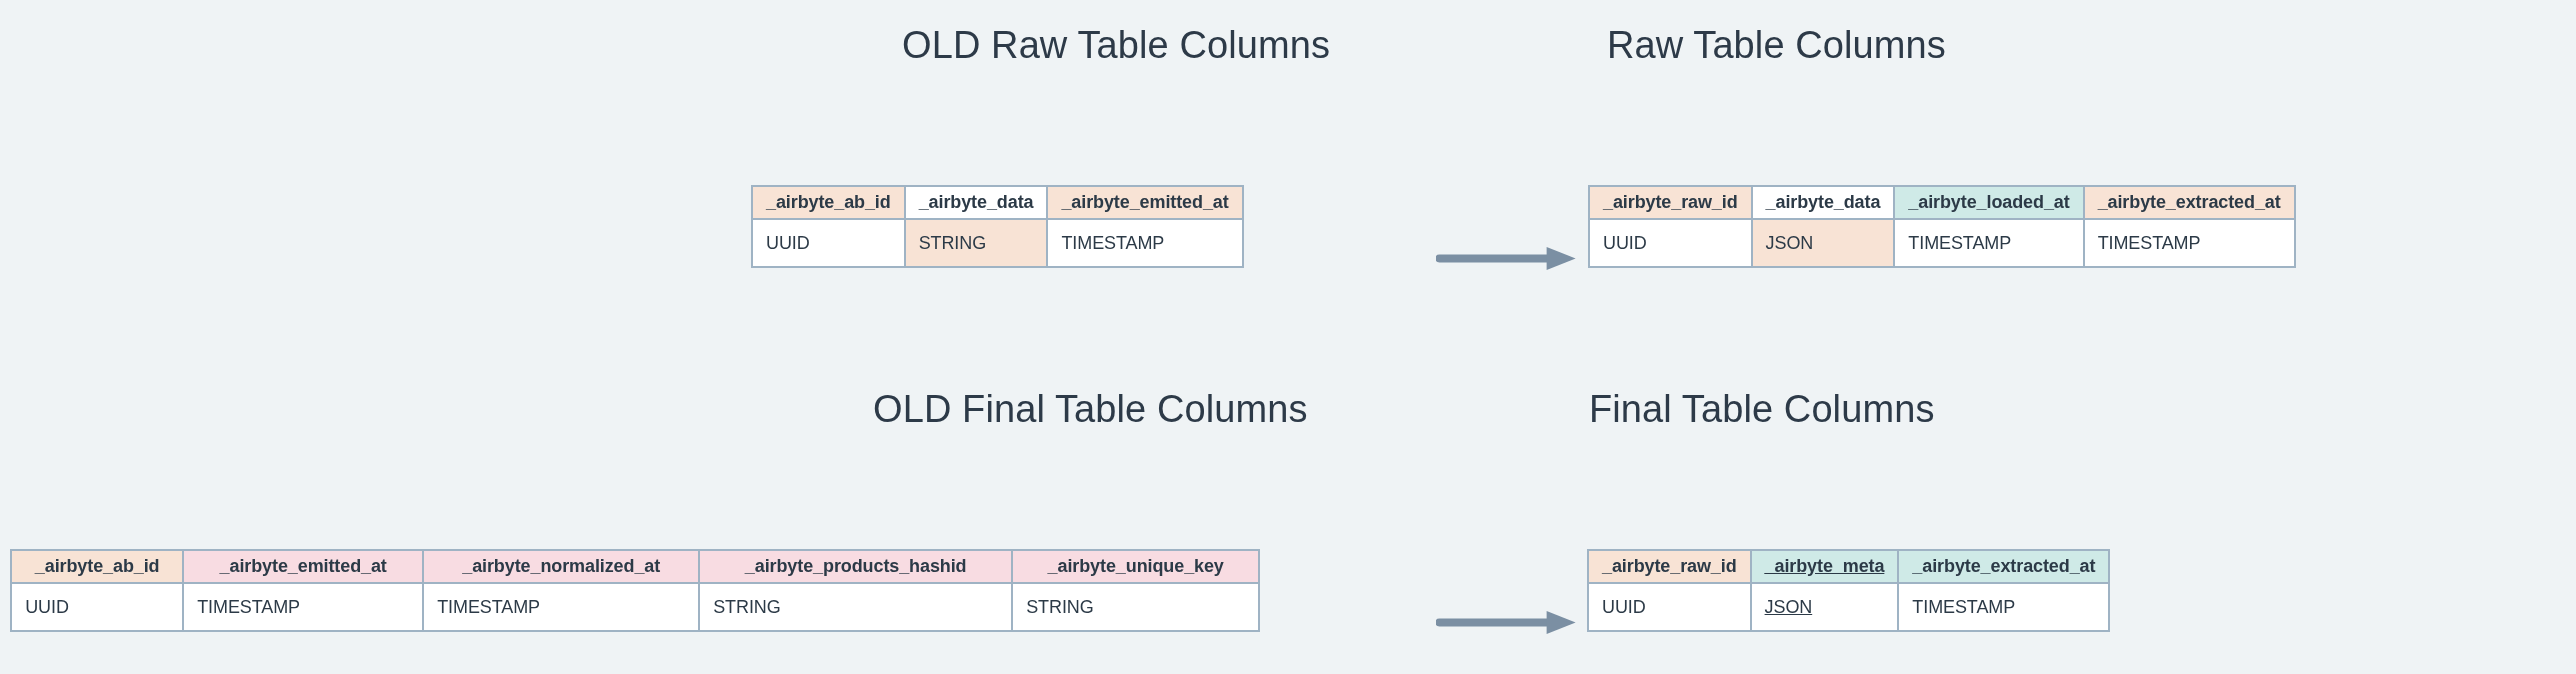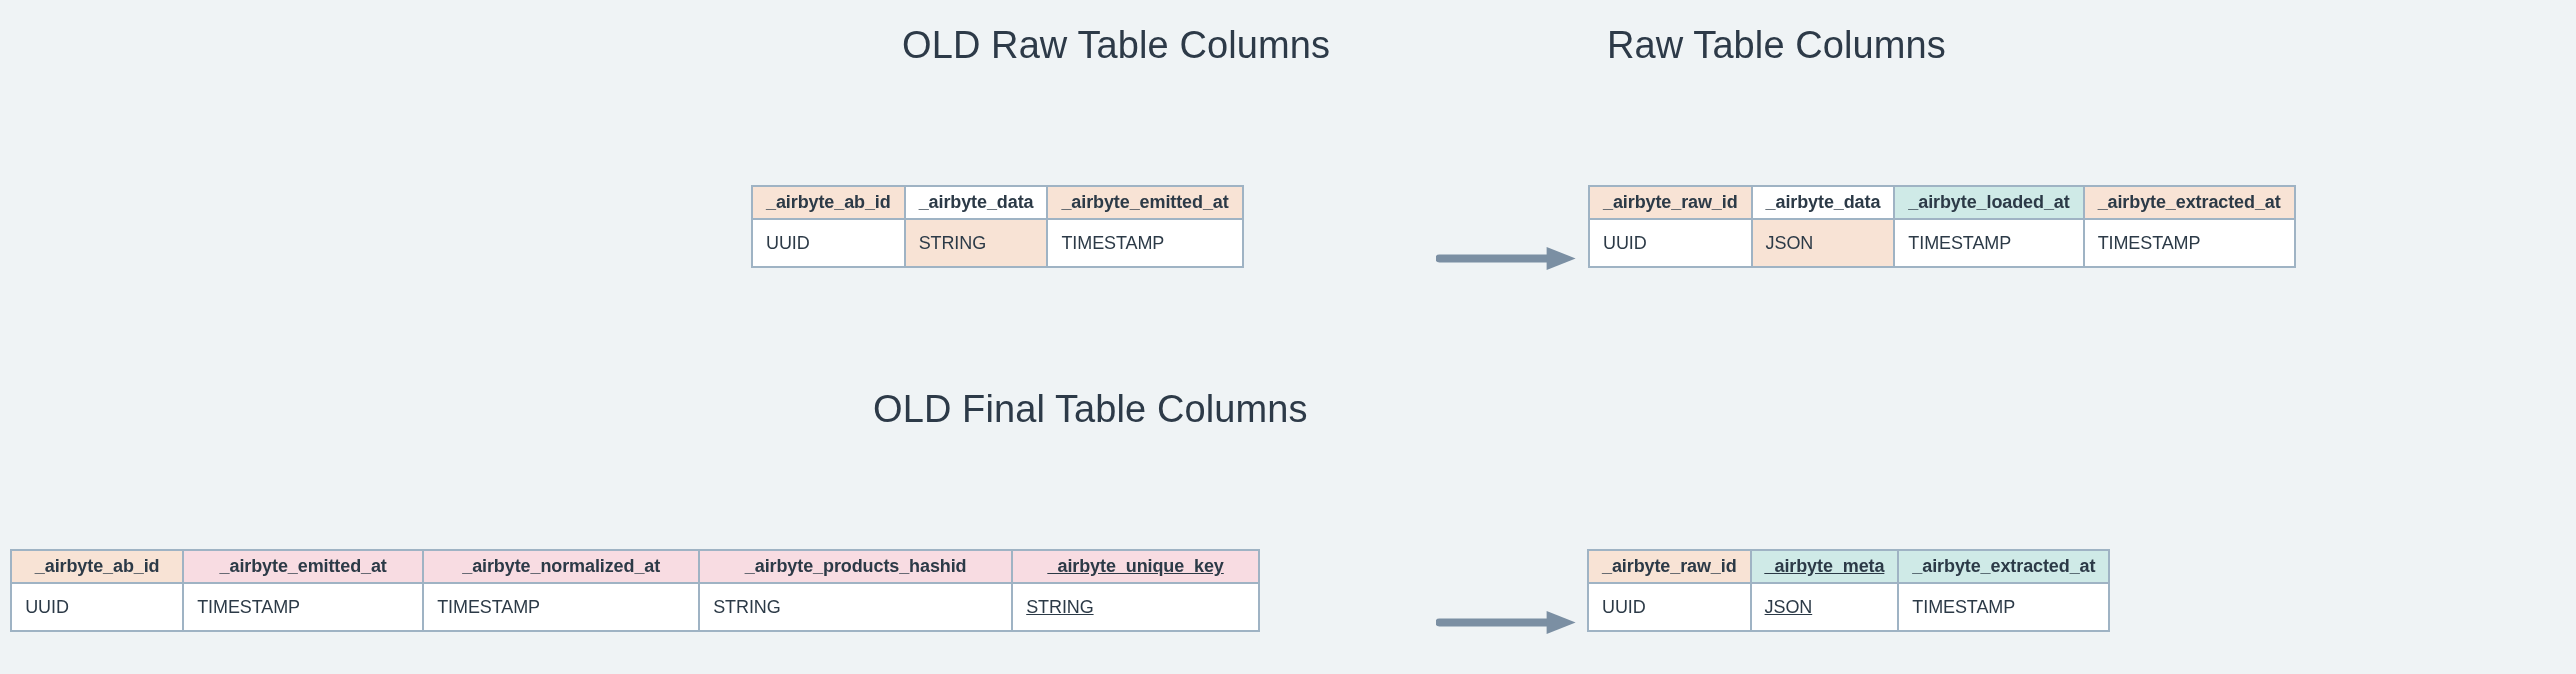--- a/index.html
+++ b/index.html
@@ -86,21 +86,21 @@
 
   #table-new-raw   tr td:nth-child(1){ min-width:102px; }
   #table-new-raw   tr td:nth-child(2){ min-width:93px; }
   #table-new-raw   tr td:nth-child(3){ min-width:124px;margin-left:7px; }
   #table-new-raw   tr td:nth-child(4){ min-width:138px; }
 
   #table-old-final tr td:nth-child(1){ min-width:172px; }
   #table-old-final tr td:nth-child(2){ min-width:240px; }
   #table-old-final tr td:nth-child(3){ min-width:276px; }
   #table-old-final tr td:nth-child(4){ min-width:313px; }
-  #table-old-final tr td:nth-child(5){ min-width:247px;text-decoration:underline; }
+  #table-old-final tr td:nth-child(5){ min-width:247px; }
 
   #table-new-final tr td:nth-child(1){ min-width:102px; }
   #table-new-final tr td:nth-child(2){ min-width:93px;text-decoration:underline; }
   #table-new-final tr td:nth-child(3){ min-width:137px; }
 
   
   .arrow {
     position: absolute;
     height: 29px;
   }
@@ -112,20 +112,21 @@
 <body>
 
 <div class="canvas">
 
   <div class="title" id="title-old-raw">OLD Raw Table Columns</div>
 
   <div class="title" id="title-old-final">OLD Final Table Columns</div>
 
   <div class="title" id="title-new-raw">Raw Table Columns</div>
 
+  <div class="title" id="title-new-final">Final Table Columns</div>
 
   <table class="tbl" id="table-old-raw">
       <tbody>
         <tr class="hdr">
           <td class="c-peach">_airbyte_ab_id</td>
           <td class="c-white">_airbyte_data</td>
           <td class="c-peach">_airbyte_emitted_at</td>
         </tr>
         <tr class="typ">
           <td class="c-white">UUID</td>

